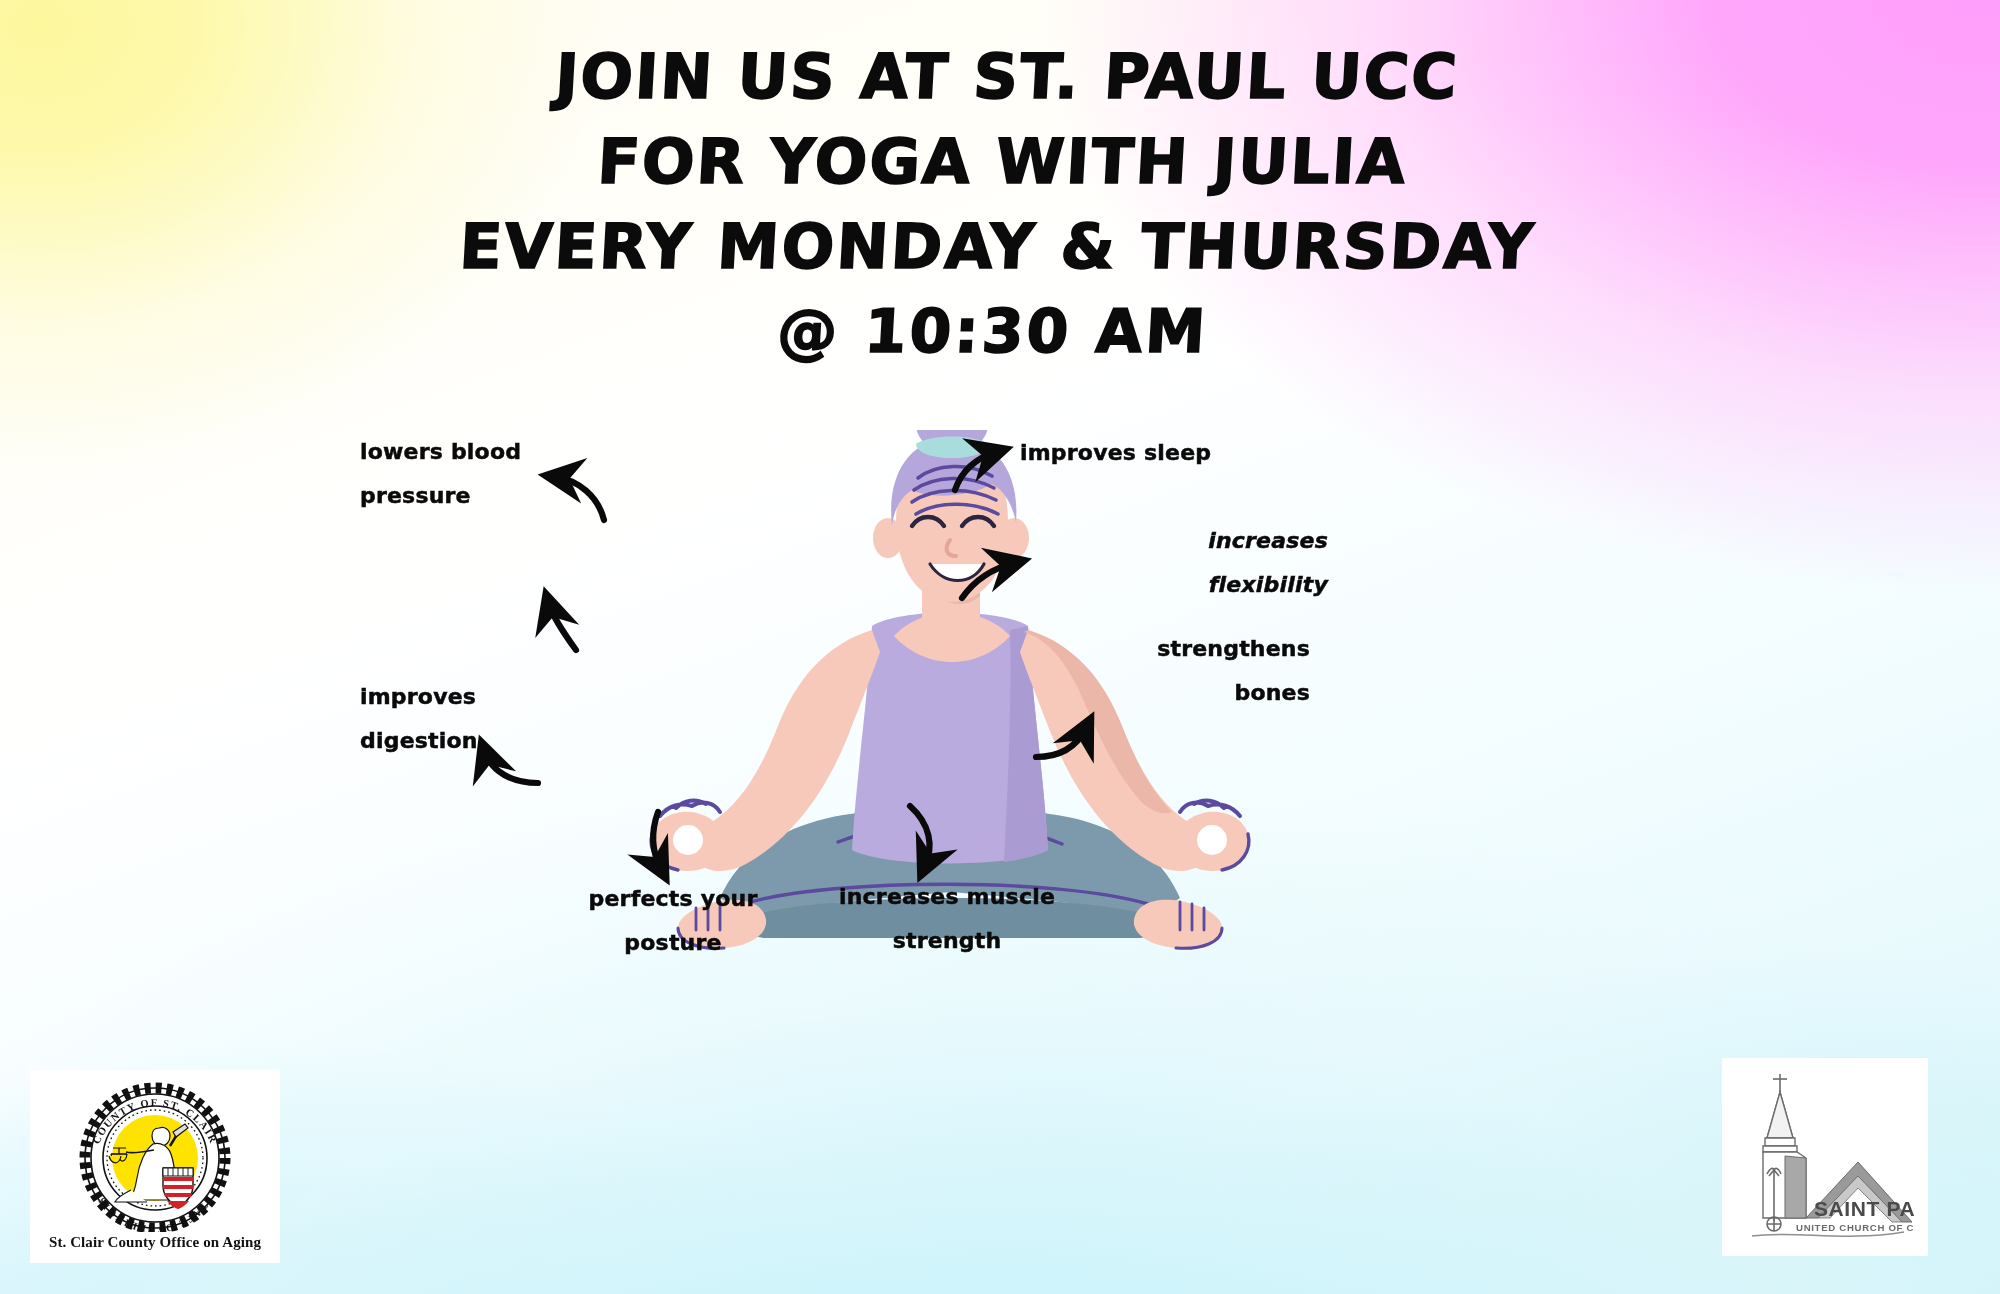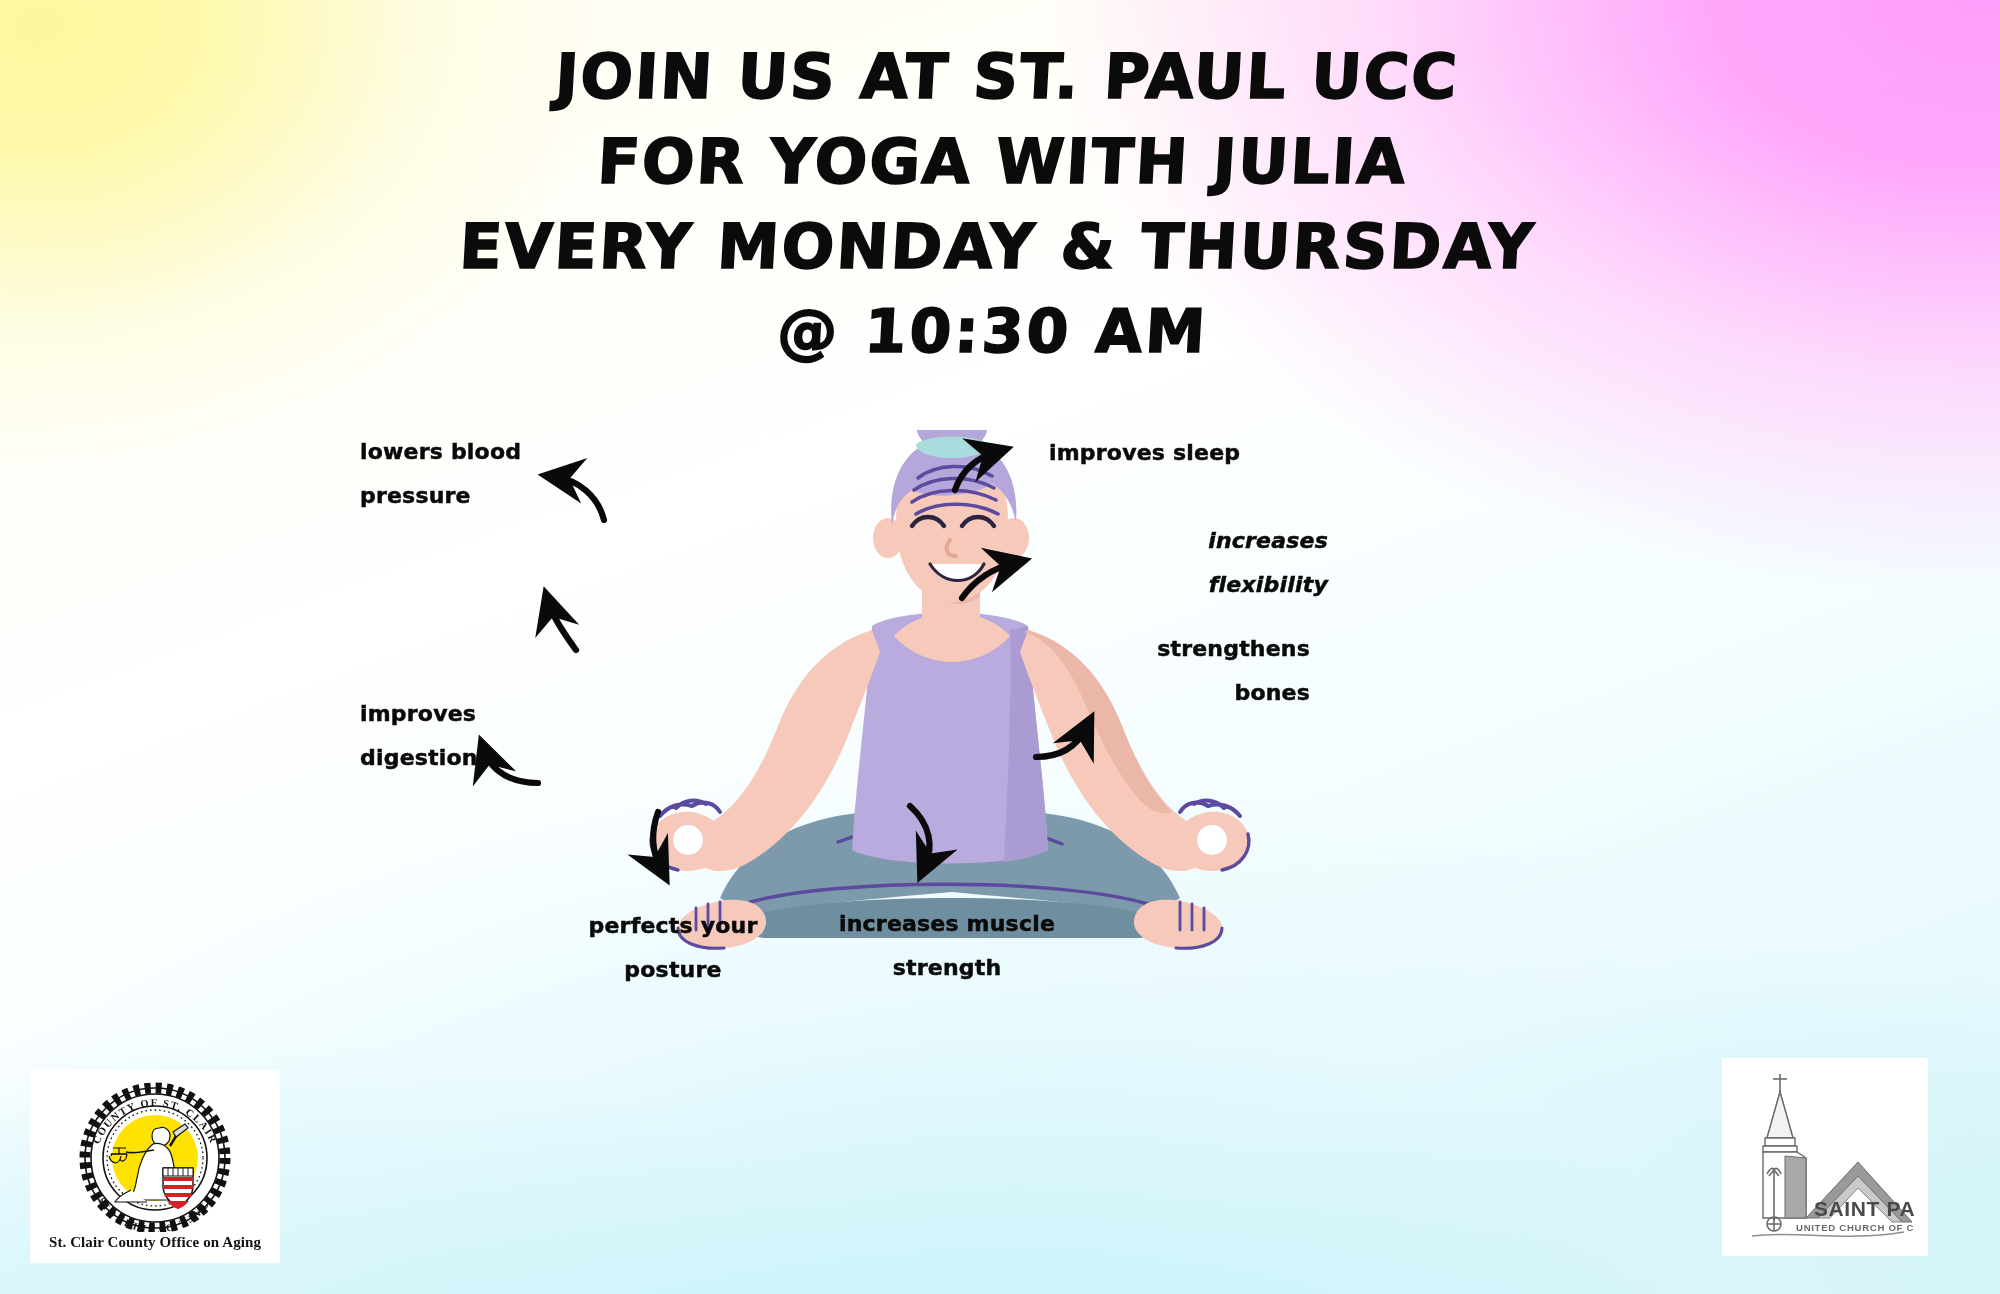--- a/index.html
+++ b/index.html
@@ -46,26 +46,26 @@
     font-family:"DejaVu Sans", sans-serif;
     font-weight:600;
     font-size:22px;
     line-height:44px;
     letter-spacing:0.2px;
     -webkit-text-stroke:0.5px #0a0a0a;
     white-space:pre-line;
   }
   .b-left{text-align:left;}
   .b-right{text-align:right;}
-  .b-center{text-align:center;margin-top:27px;}
+  .b-center{text-align:center;}
 
   .b1{left:360px;top:430px;width:230px;}
   .b2{left:360px;top:551px;width:230px;}
-  .b3{left:360px;top:692px;width:230px;}
-  .b4{left:1020px;top:431px;width:260px;margin-left:29px;}
+  .b3{left:360px;top:675px;width:230px;}
+  .b4{left:1020px;top:431px;width:260px;}
   .b5{left:1088px;top:519px;width:240px;font-style:italic;}
   .b6{left:1050px;top:627px;width:260px;}
   .b7{left:558px;top:877px;width:230px;}
   .b8{left:812px;top:875px;width:270px;}
 
   
   .arrows{position:absolute;inset:0;width:2000px;height:1294px;pointer-events:none;}
 
   
   .logo-card{

